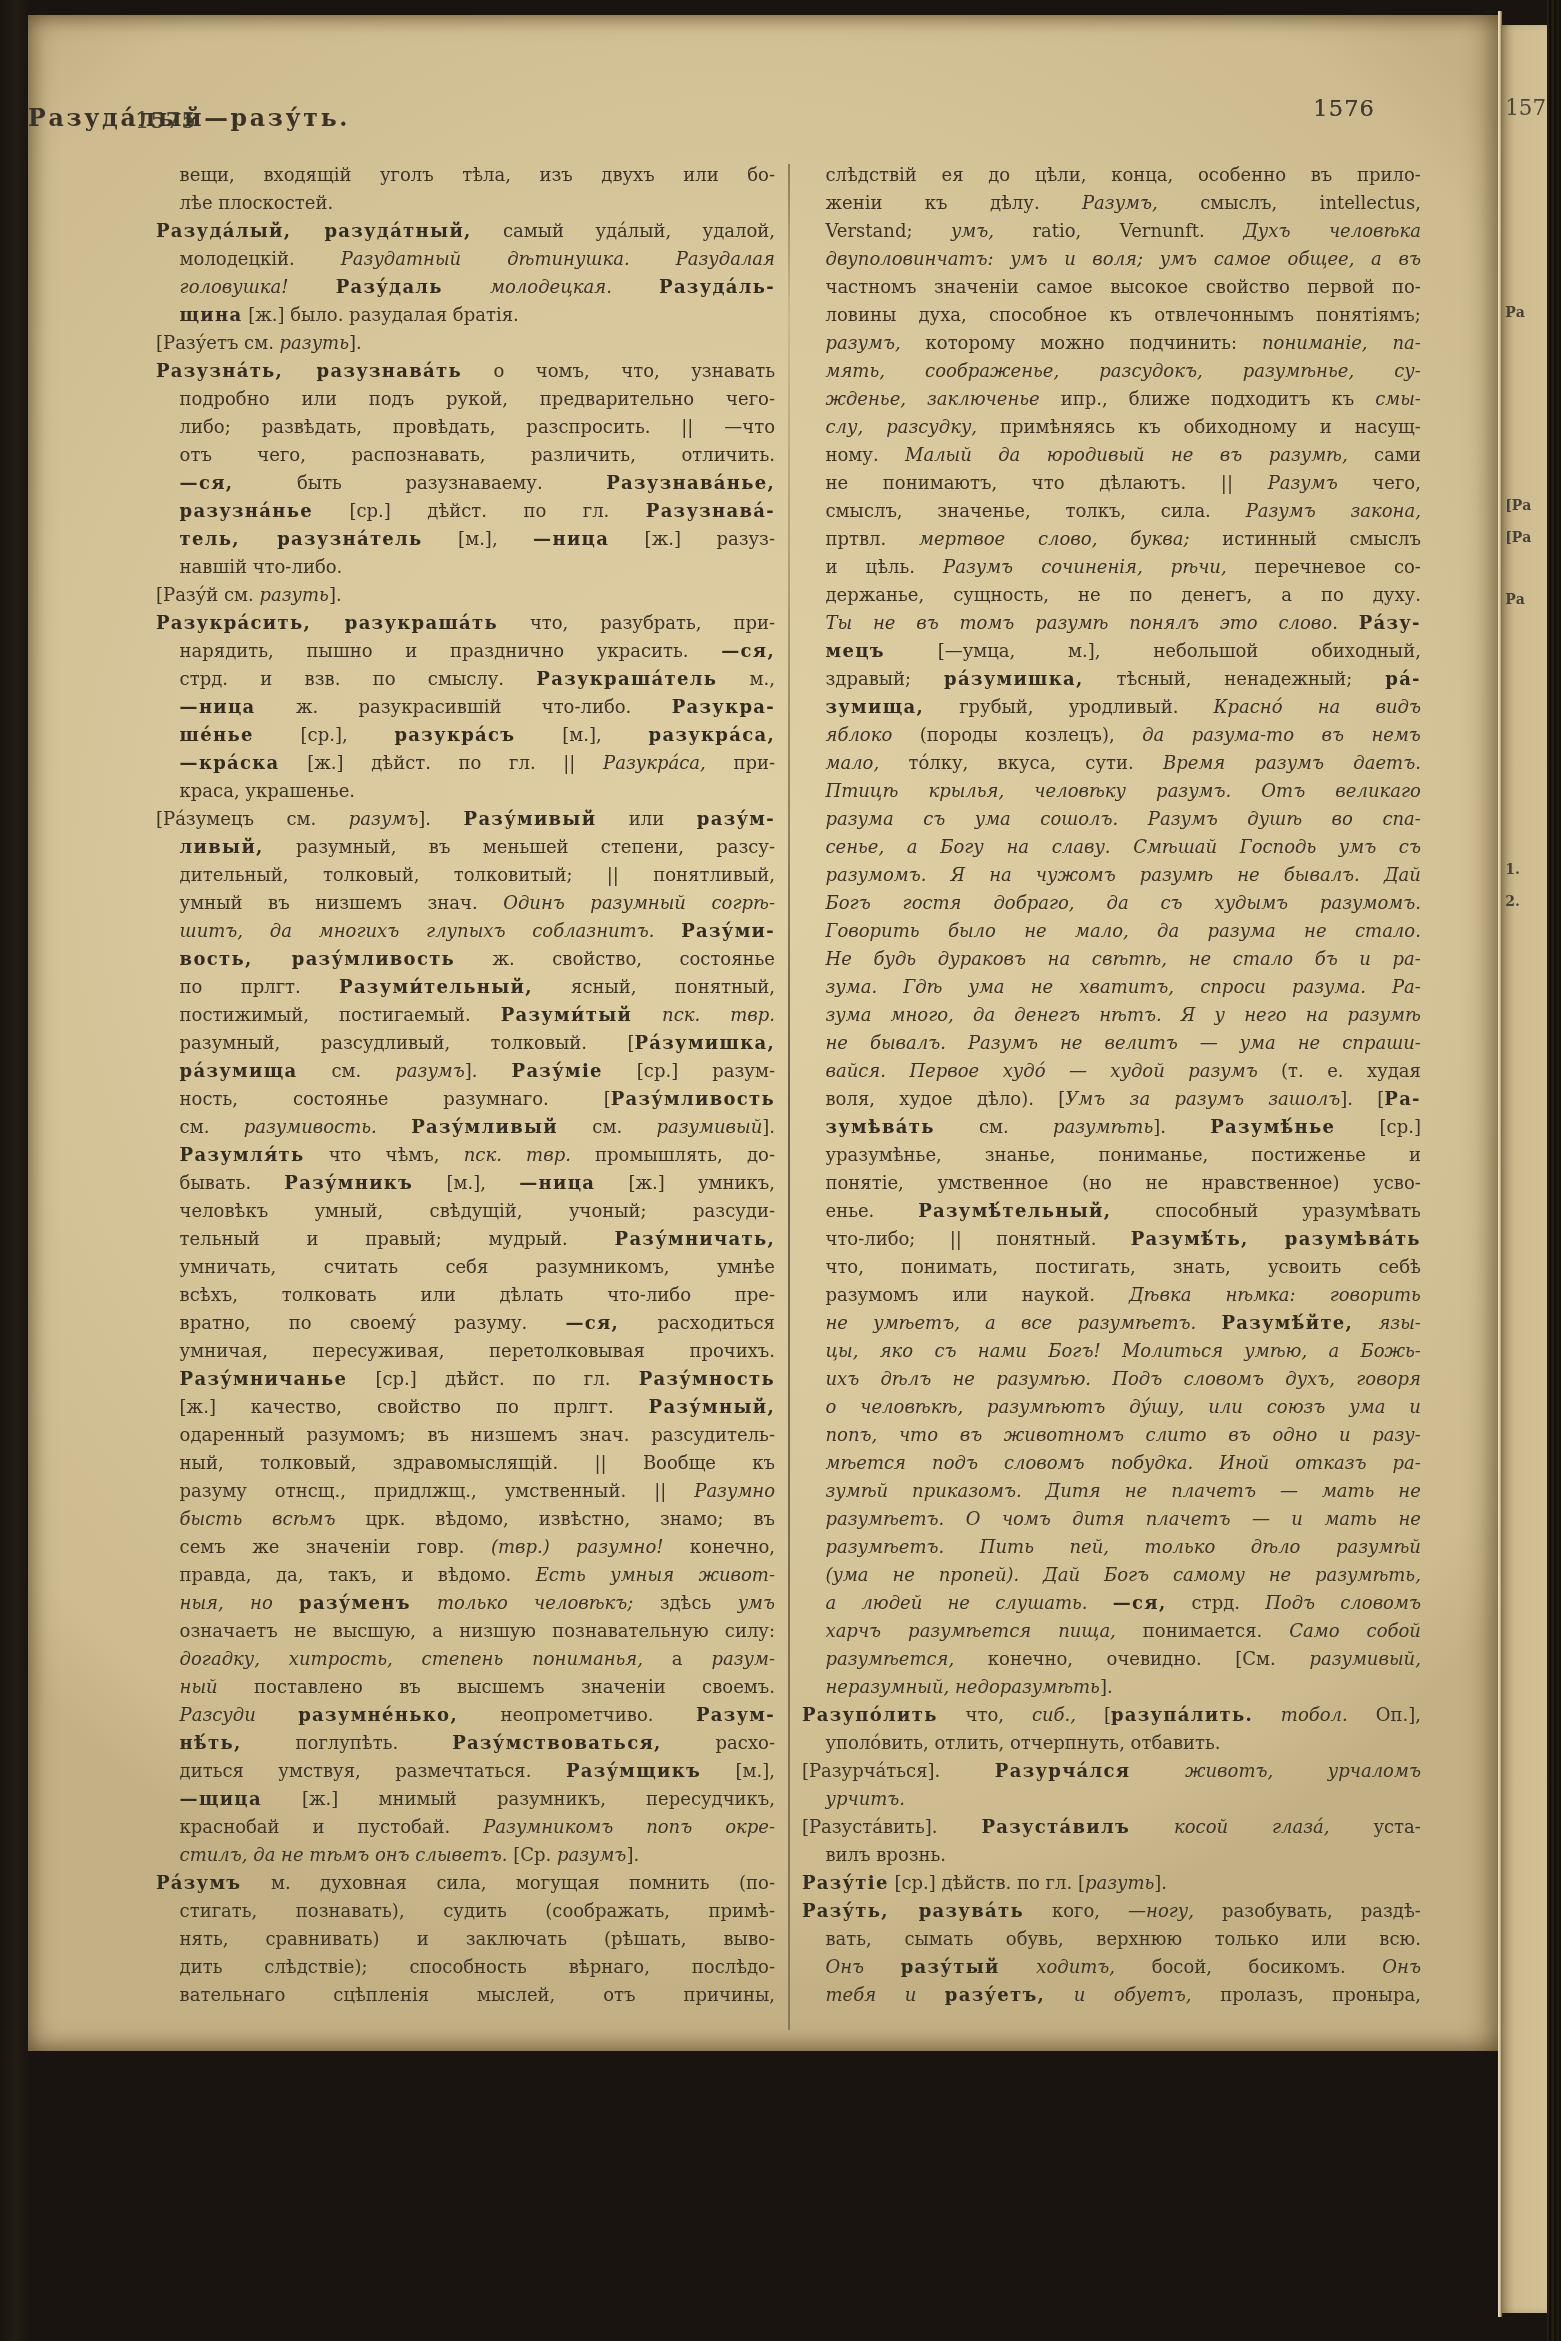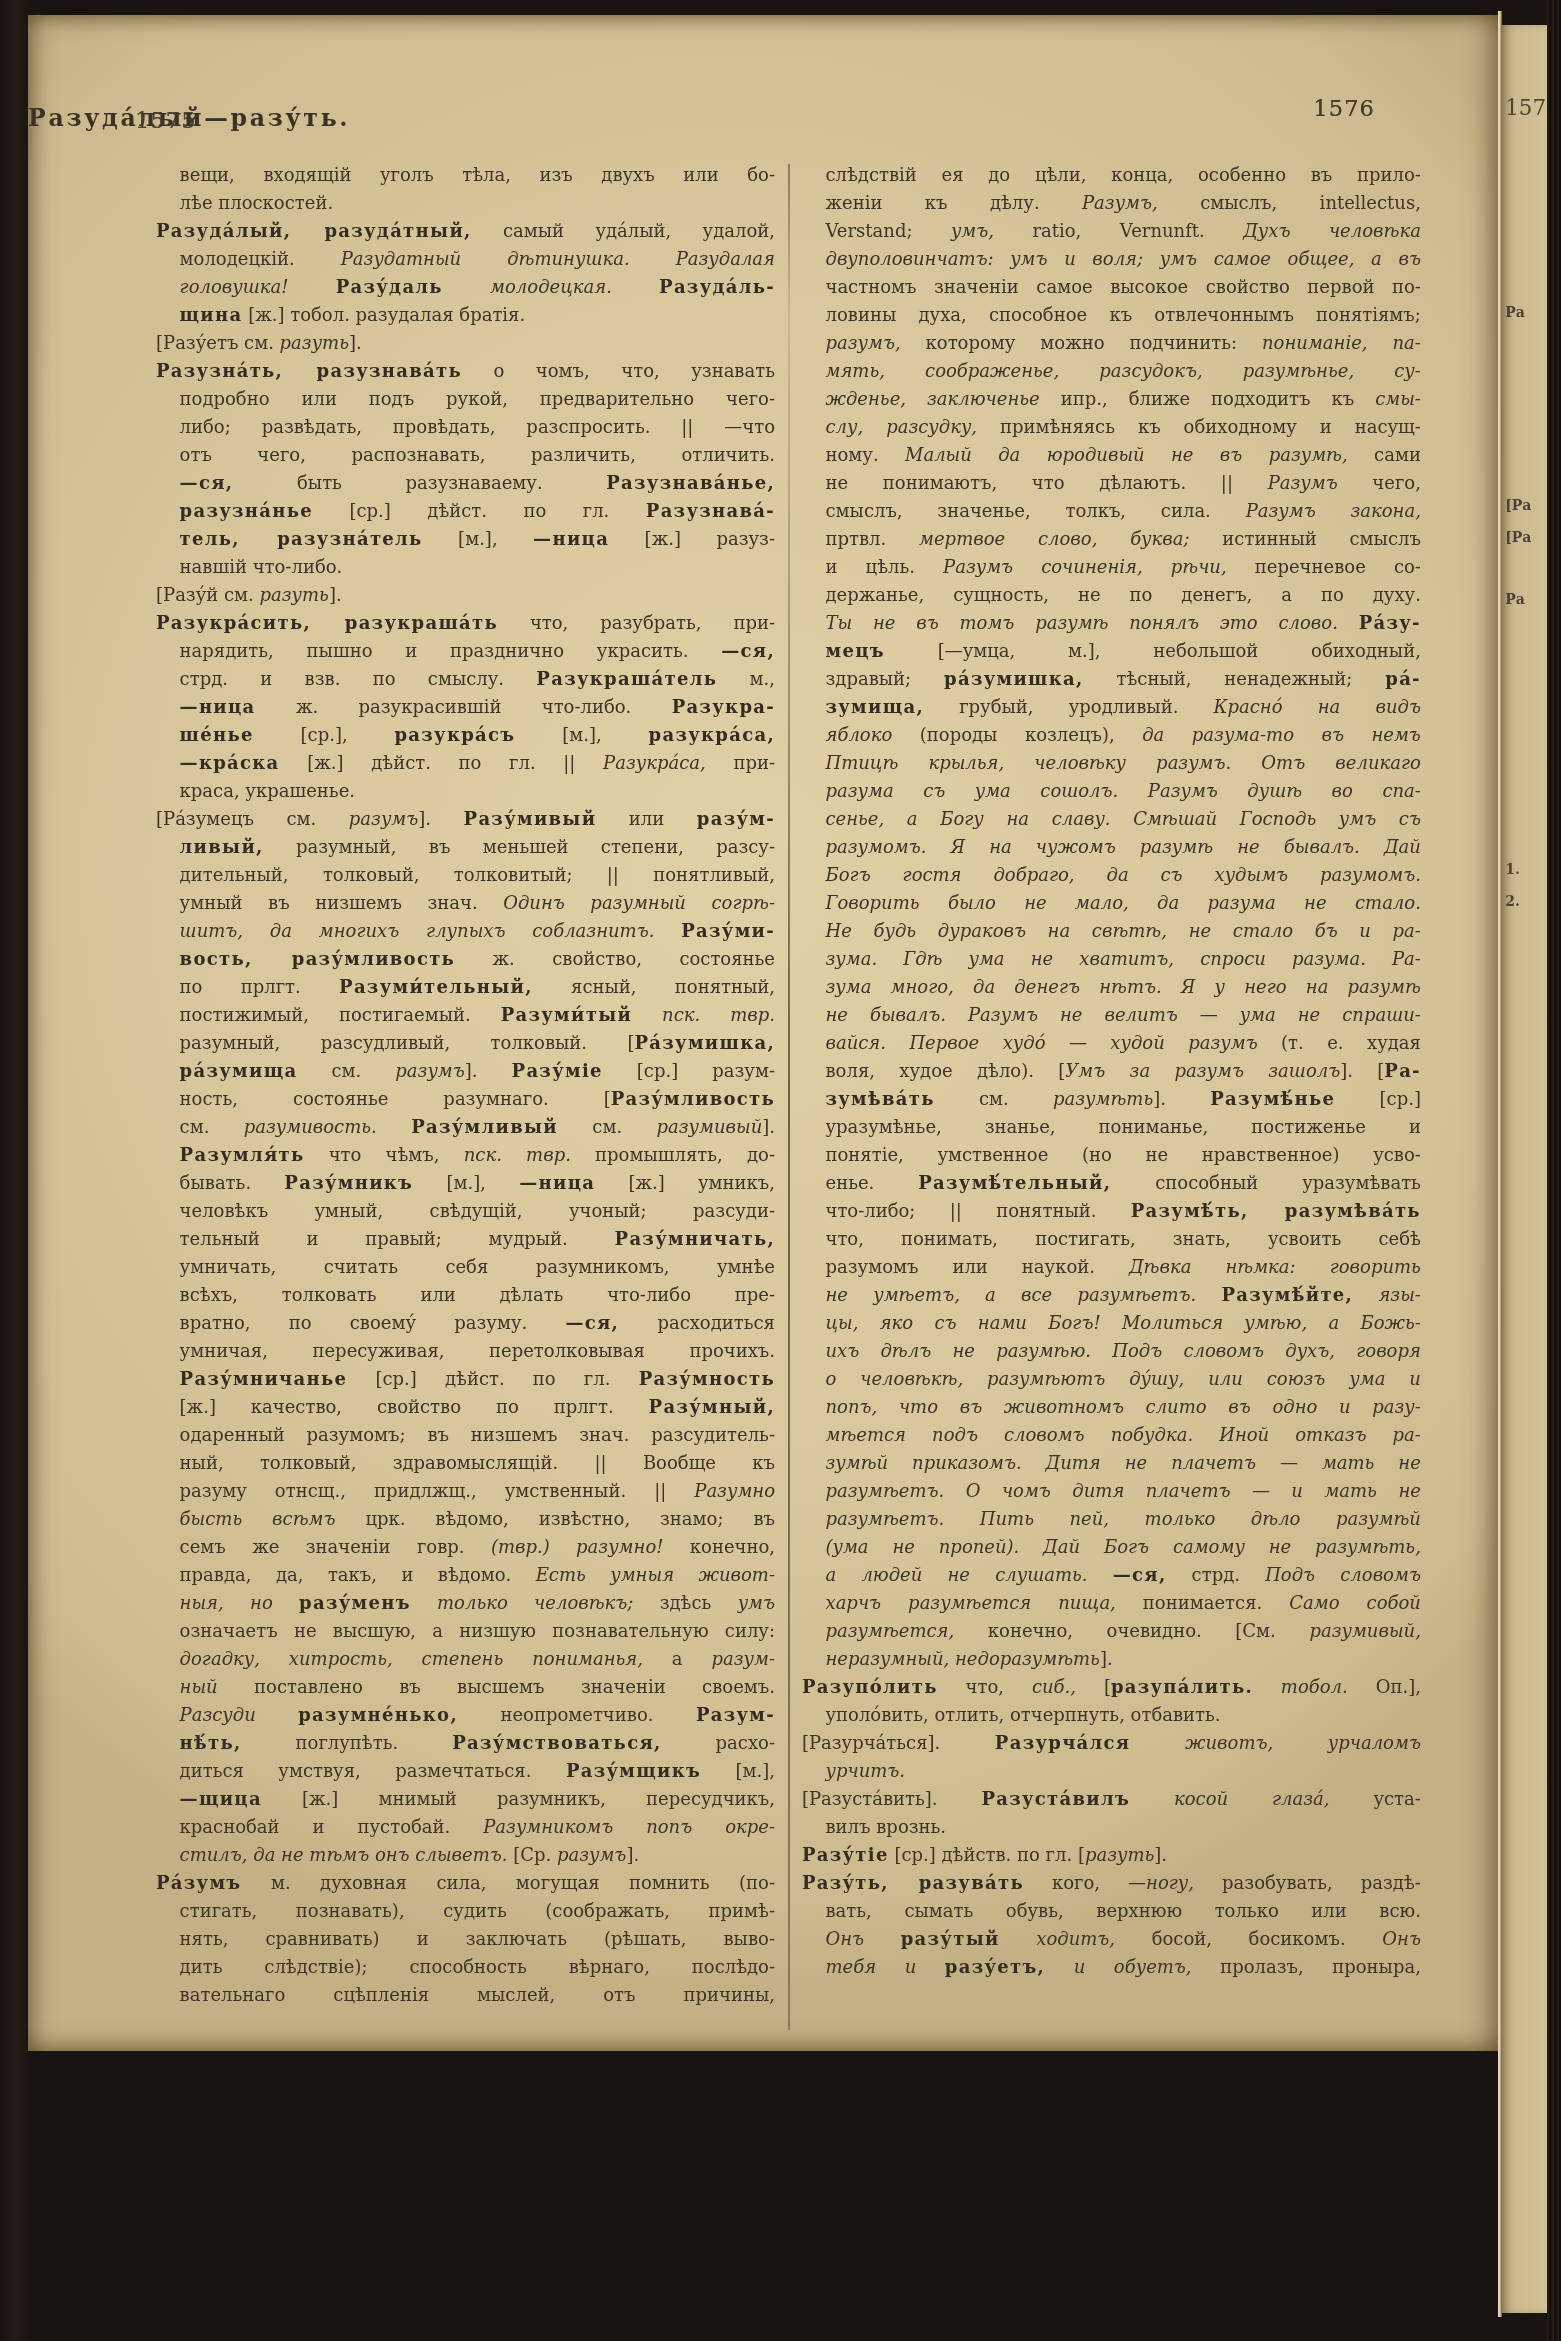--- a/index.html
+++ b/index.html
@@ -56,21 +56,21 @@
       <span class="col-num right">1576</span>
     </div>
 
     <div class="columns">
       <div class="col">
           <div class="line ind"><span class="seg-n">вещи, входящій уголъ тѣла, изъ двухъ или бо-</span></div>
           <div class="line ind end"><span class="seg-n">лѣе плоскостей.</span></div>
           <div class="line"><span class="seg-b">Разуда́лый, разуда́тный,</span><span class="seg-n"> самый уда́лый, удалой,</span></div>
           <div class="line ind"><span class="seg-n">молодецкій. </span><span class="seg-i">Разудатный дѣтинушка. Разудалая</span></div>
           <div class="line ind"><span class="seg-i">головушка! </span><span class="seg-b">Разу́даль</span><span class="seg-i"> молодецкая. </span><span class="seg-b">Разуда́ль-</span></div>
-          <div class="line ind end"><span class="seg-b">щина</span><span class="seg-n"> [ж.] тобол. разудалая братія.</span></div>
+          <div class="line ind end"><span class="seg-b">щина</span><span class="seg-n"> [ж.] было. разудалая братія.</span></div>
           <div class="line end"><span class="seg-n">[Разу́етъ см. </span><span class="seg-i">разуть</span><span class="seg-n">].</span></div>
           <div class="line"><span class="seg-b">Разузна́ть, разузнава́ть</span><span class="seg-n"> о чомъ, что, узнавать</span></div>
           <div class="line ind"><span class="seg-n">подробно или подъ рукой, предварительно чего-</span></div>
           <div class="line ind"><span class="seg-n">либо; развѣдать, провѣдать, разспросить. || —что</span></div>
           <div class="line ind"><span class="seg-n">отъ чего, распознавать, различить, отличить.</span></div>
           <div class="line ind"><span class="seg-b">—ся,</span><span class="seg-n"> быть разузнаваему. </span><span class="seg-b">Разузнава́нье,</span></div>
           <div class="line ind"><span class="seg-b">разузна́нье</span><span class="seg-n"> [ср.] дѣйст. по гл. </span><span class="seg-b">Разузнава́-</span></div>
           <div class="line ind"><span class="seg-b">тель, разузна́тель</span><span class="seg-n"> [м.], </span><span class="seg-b">—ница</span><span class="seg-n"> [ж.] разуз-</span></div>
           <div class="line ind end"><span class="seg-n">навшій что-либо.</span></div>
           <div class="line end"><span class="seg-n">[Разу́й см. </span><span class="seg-i">разуть</span><span class="seg-n">].</span></div>
@@ -141,20 +141,21 @@
           <div class="line ind"><span class="seg-n">не понимаютъ, что дѣлаютъ. || </span><span class="seg-i">Разумъ</span><span class="seg-n"> чего,</span></div>
           <div class="line ind"><span class="seg-n">смыслъ, значенье, толкъ, сила. </span><span class="seg-i">Разумъ закона,</span></div>
           <div class="line ind"><span class="seg-n">пртвл. </span><span class="seg-i">мертвое слово, буква;</span><span class="seg-n"> истинный смыслъ</span></div>
           <div class="line ind"><span class="seg-n">и цѣль. </span><span class="seg-i">Разумъ сочиненія, рѣчи,</span><span class="seg-n"> перечневое со-</span></div>
           <div class="line ind"><span class="seg-n">держанье, сущность, не по денегъ, а по духу.</span></div>
           <div class="line ind"><span class="seg-i">Ты не въ томъ разумѣ понялъ это слово.</span><span class="seg-n"> </span><span class="seg-b">Ра́зу-</span></div>
           <div class="line ind"><span class="seg-b">мецъ</span><span class="seg-n"> [—умца, м.], небольшой обиходный,</span></div>
           <div class="line ind"><span class="seg-n">здравый; </span><span class="seg-b">ра́зумишка,</span><span class="seg-n"> тѣсный, ненадежный; </span><span class="seg-b">ра́-</span></div>
           <div class="line ind"><span class="seg-b">зумища,</span><span class="seg-n"> грубый, уродливый. </span><span class="seg-i">Красно́ на видъ</span></div>
           <div class="line ind"><span class="seg-i">яблоко</span><span class="seg-n"> (породы козлецъ), </span><span class="seg-i">да разума-то въ немъ</span></div>
+          <div class="line ind"><span class="seg-i">мало,</span><span class="seg-n"> то́лку, вкуса, сути. </span><span class="seg-i">Время разумъ даетъ.</span></div>
           <div class="line ind"><span class="seg-i">Птицѣ крылья, человѣку разумъ. Отъ великаго</span></div>
           <div class="line ind"><span class="seg-i">разума съ ума сошолъ. Разумъ душѣ во спа-</span></div>
           <div class="line ind"><span class="seg-i">сенье, а Богу на славу. Смѣшай Господь умъ съ</span></div>
           <div class="line ind"><span class="seg-i">разумомъ. Я на чужомъ разумѣ не бывалъ. Дай</span></div>
           <div class="line ind"><span class="seg-i">Богъ гостя добраго, да съ худымъ разумомъ.</span></div>
           <div class="line ind"><span class="seg-i">Говорить было не мало, да разума не стало.</span></div>
           <div class="line ind"><span class="seg-i">Не будь дураковъ на свѣтѣ, не стало бъ и ра-</span></div>
           <div class="line ind"><span class="seg-i">зума. Гдѣ ума не хватитъ, спроси разума. Ра-</span></div>
           <div class="line ind"><span class="seg-i">зума много, да денегъ нѣтъ. Я у него на разумѣ</span></div>
           <div class="line ind"><span class="seg-i">не бывалъ. Разумъ не велитъ — ума не спраши-</span></div>

